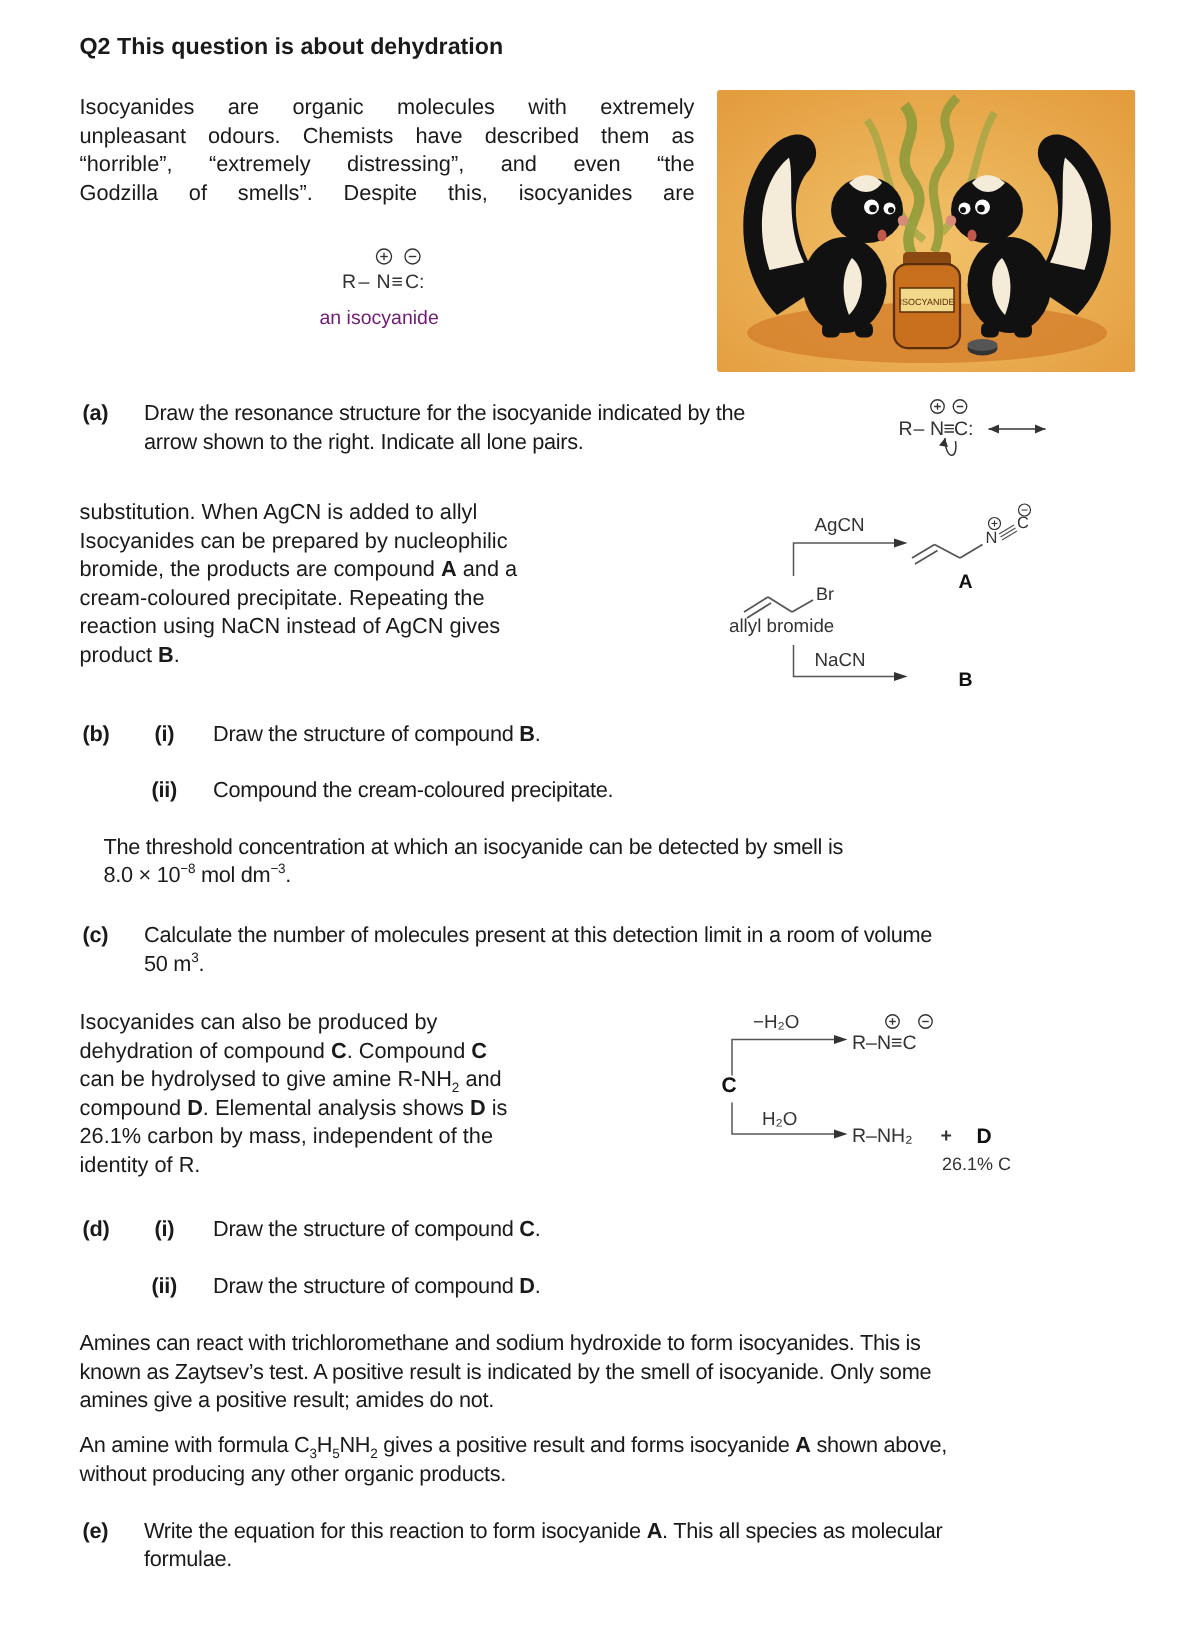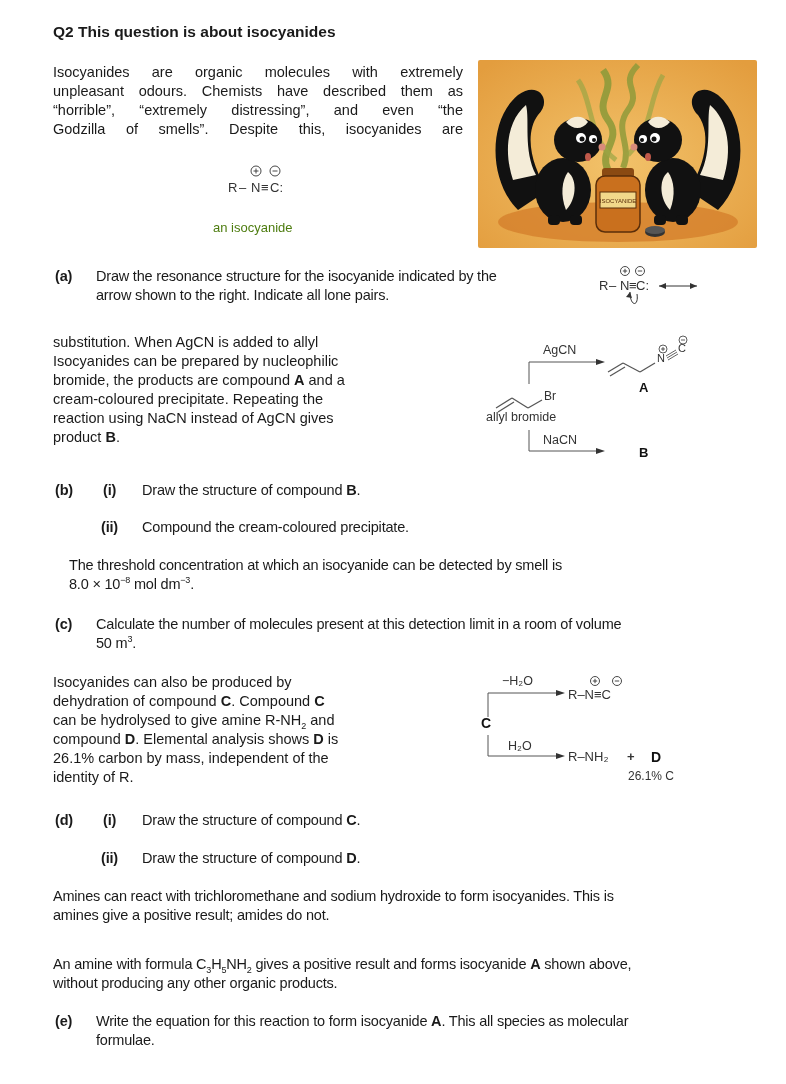--- a/index.html
+++ b/index.html
@@ -8,28 +8,28 @@
     font-family: "Liberation Sans", sans-serif; color: #1a1a1a;
   }
   .abs { position: absolute; }
   .title { left: 53px; top: 23px; font-size: 15.5px; font-weight: bold; }
   .para { font-size: 14.5px; line-height: 19px; }
   .justify { text-align: justify; }
   .narrow { font-family: "Liberation Sans Narrow", "Liberation Sans", sans-serif; font-size: 14.5px; line-height: 19px; letter-spacing: -0.2px; }
   .plabel { font-weight: bold; }
   b { font-weight: bold; }
   sup, sub { font-size: 9px; line-height: 0; }
-  .chem { font-size: 13px; color: #4d7c0f; margin-top: 16px; }
+  .chem { font-size: 13px; color: #701a75; }
   svg text { font-family: "Liberation Sans", sans-serif; fill: #333; }
   .imgbox { left: 478px; top: 60px; width: 279px; height: 188px; border-radius: 2px; overflow: hidden; }
 </style>
 </head>
 <body>
 
-<div class="abs title">Q2 This question is about isocyanides</div>
+<div class="abs title">Q2 This question is about dehydration</div>
 
 <div class="abs para justify" style="left:53px; top:63px; width:410px;">
   <div style="text-align-last:justify">Isocyanides are organic molecules with extremely</div>
   <div style="text-align-last:justify">unpleasant odours. Chemists have described them as</div>
   <div style="text-align-last:justify">“horrible”, “extremely distressing”, and even “the</div>
   <div style="text-align-last:justify">Godzilla of smells”. Despite this, isocyanides are</div>
 </div>
 
 <svg class="abs" style="left:220px; top:162px;" width="80" height="38">
   <circle cx="36" cy="9" r="5" fill="none" stroke="#333" stroke-width="0.9"></circle>
@@ -222,20 +222,21 @@
 </svg>
 
 <div class="abs narrow plabel" style="left:55px; top:811px;">(d)</div>
 <div class="abs narrow plabel" style="left:103px; top:811px;">(i)</div>
 <div class="abs narrow" style="left:142px; top:811px;"><span>Draw the structure of compound </span><b>C</b><span>.</span></div>
 <div class="abs narrow plabel" style="left:101px; top:849px;">(ii)</div>
 <div class="abs narrow" style="left:142px; top:849px;"><span>Draw the structure of compound </span><b>D</b><span>.</span></div>
 
 <div class="abs narrow" style="left:53px; top:887px; width:710px;">
   <div>Amines can react with trichloromethane and sodium hydroxide to form isocyanides. This is</div>
+  <div>known as Zaytsev’s test. A positive result is indicated by the smell of isocyanide. Only some</div>
   <div>amines give a positive result; amides do not.</div>
 </div>
 
 <div class="abs narrow" style="left:53px; top:955px; width:720px;">
   <div><span>An amine with formula C</span><sub>3</sub><span>H</span><sub>5</sub><span>NH</span><sub>2</sub><span> gives a positive result and forms isocyanide </span><b>A</b><span> shown above,</span></div>
   <div>without producing any other organic products.</div>
 </div>
 
 <div class="abs narrow plabel" style="left:55px; top:1012px;">(e)</div>
 <div class="abs narrow" style="left:96px; top:1012px; width:670px;">

